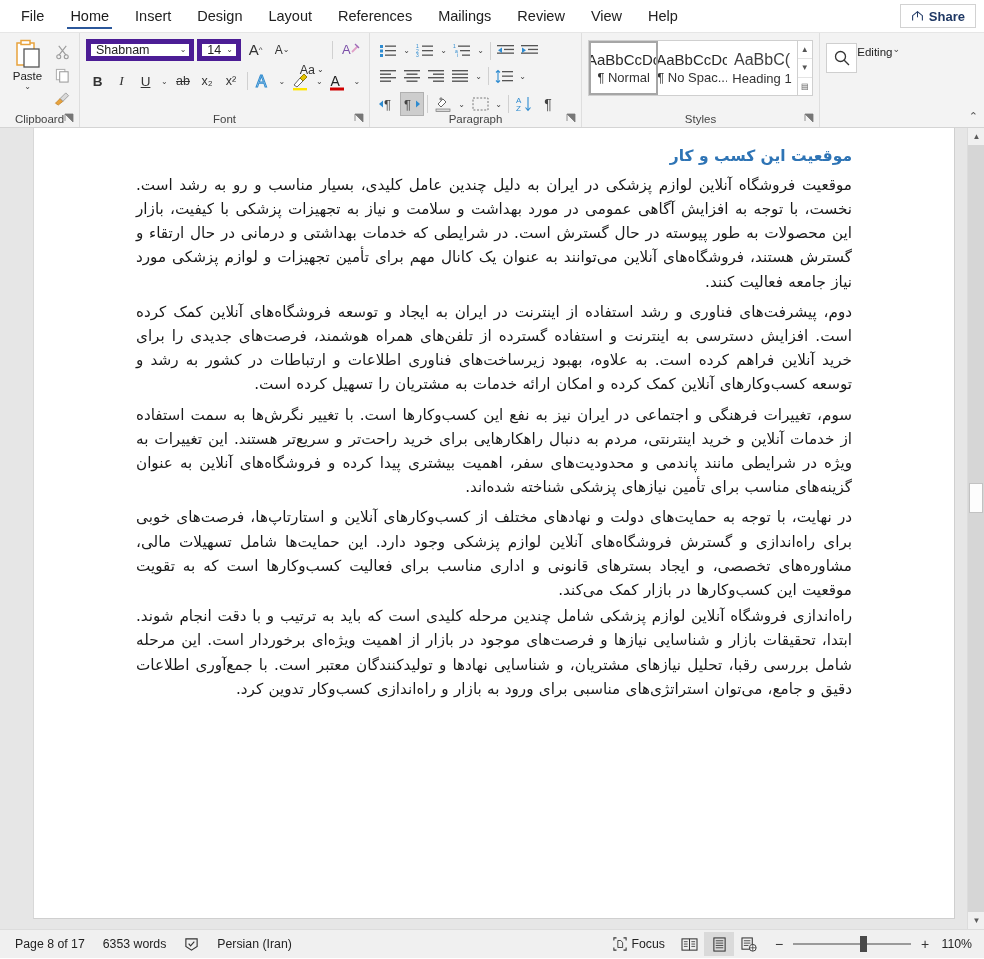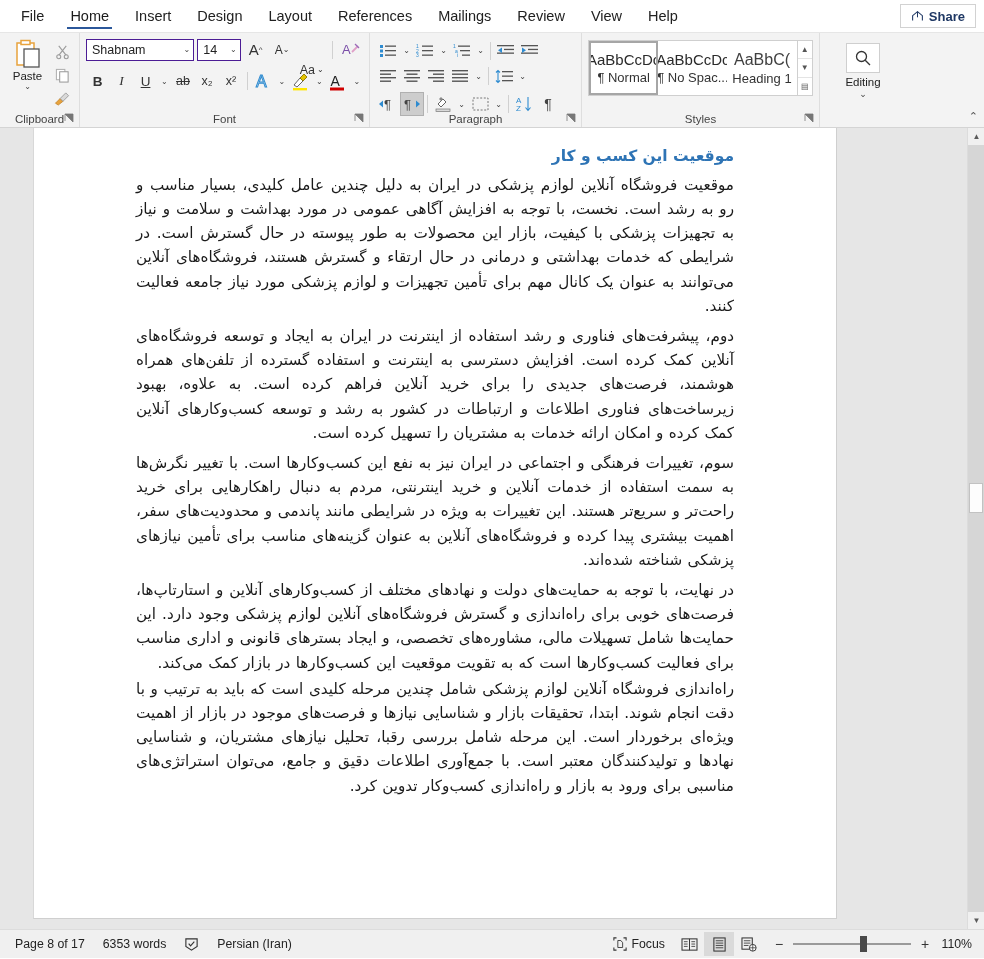--- a/index.html
+++ b/index.html
@@ -112,21 +112,21 @@
   }
   .mini-col { display: flex; flex-direction: column; gap: 3px; padding-top: 3px; }
   .mini-ic { width: 22px; height: 20px; display: flex; align-items: center; justify-content: center; }
 
   
   .g-font { width: 290px; }
   .font-row1 { display: flex; align-items: center; gap: 3px; height: 25px; }
   .font-row2 { display: flex; align-items: center; gap: 1px; height: 26px; margin-top: 6px; }
   .combo {
     height: 22px;
-    border: 1px solid #4c1d95;
+    border: 5px solid #4c1d95;
     background: #fff;
     display: flex;
     align-items: center;
     padding: 0 3px 0 5px;
     font-size: 12.5px;
     color: #222;
     cursor: default;
   }
   .combo .cval { flex: 1; white-space: nowrap; overflow: hidden; }
   .combo .carrow { font-size: 8px; color: #444; padding-left: 4px; }
@@ -186,21 +186,21 @@
     flex: 1;
     display: flex; align-items: center; justify-content: center;
     font-size: 8px; color: #555;
     border-bottom: 1px solid #e4e4e4;
     cursor: default;
   }
 
   
   .g-editing { width: 86px; border-right: none; }
   .editing-btn {
-    display: flex; flex-direction: column; align-items: center;
+    display: flex; flex-direction: row; align-items: flex-start;
     padding-top: 6px; cursor: default;
   }
   .editing-box {
     width: 34px; height: 30px;
     border: 1px solid #cfcfcf;
     background: #fff;
     display: flex; align-items: center; justify-content: center;
   }
   .editing-lbl { font-size: 11.5px; color: #222; margin-top: 3px; }
   .editing-chev { font-size: 9px; color: #444; margin-top: 1px; }
@@ -215,21 +215,21 @@
   .doc-area {
     position: relative;
     height: 801px;
     background: #e6e6e6;
     overflow: hidden;
   }
   .page {
     position: absolute;
     left: 33px;
     top: 0px;
-    width: 804px;
+    width: 922px;
     height: 791px;
     background: #ffffff;
     border-left: 1px solid #d8d8d8;
     border-right: 1px solid #cfcfcf;
     border-bottom: 1px solid #cfcfcf;
     padding: 0;
     overflow: hidden;
   }
   .page-body {
     direction: rtl;

